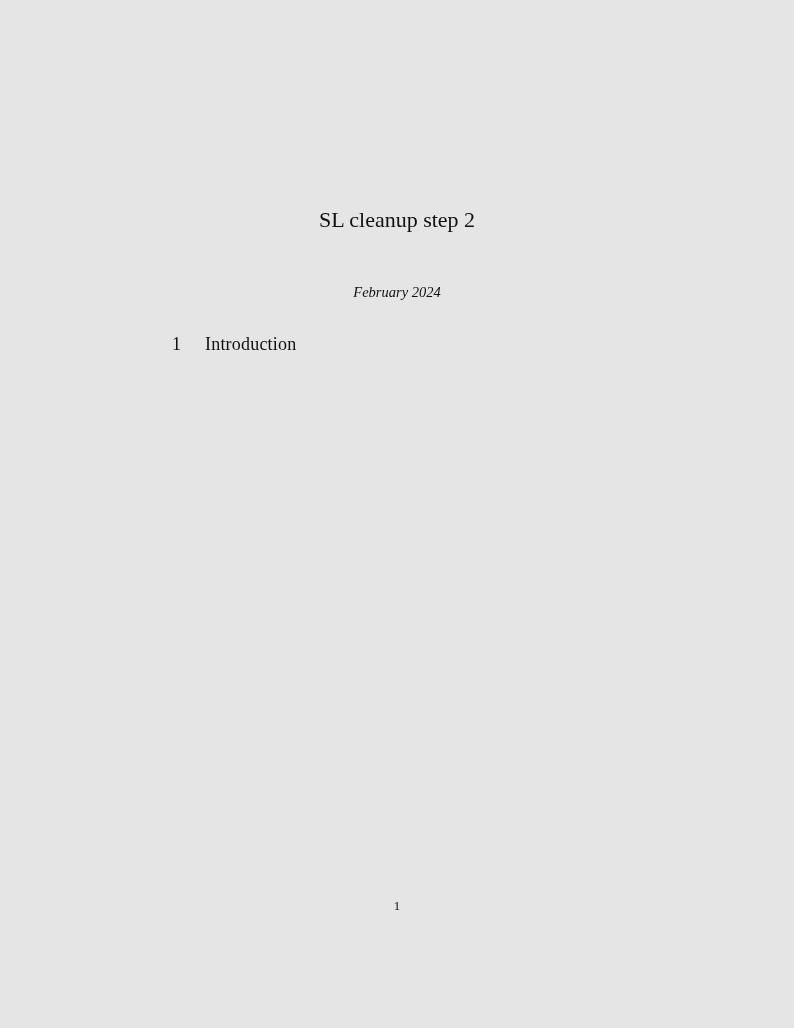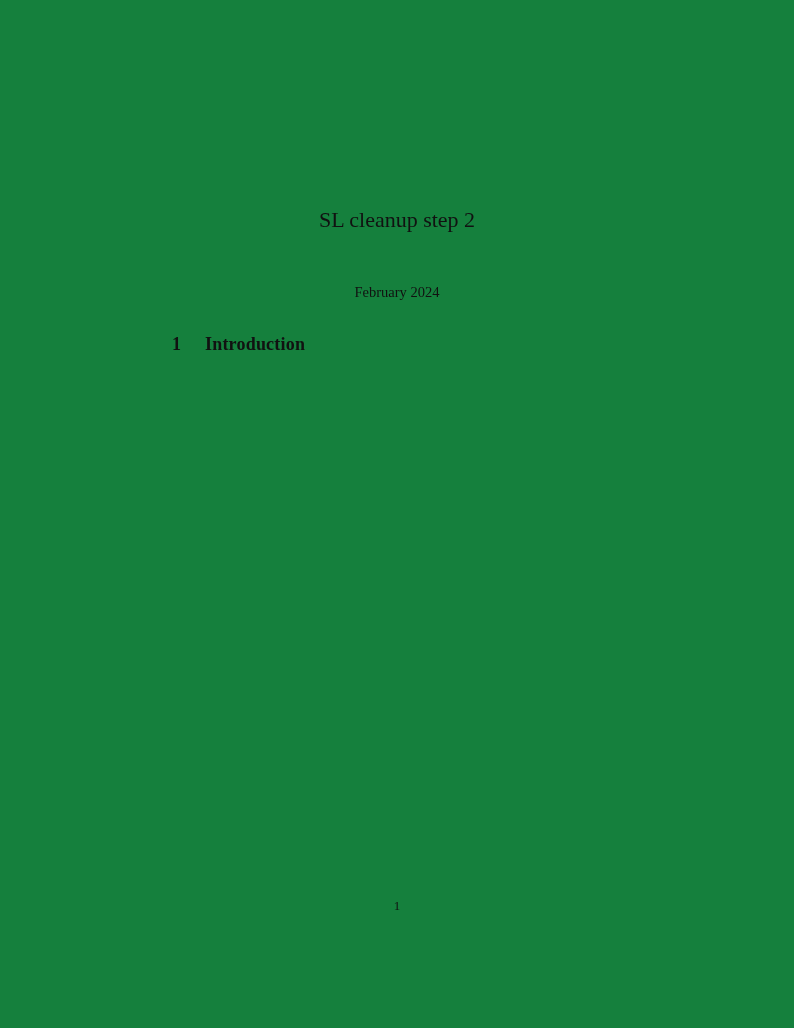--- a/index.html
+++ b/index.html
@@ -4,21 +4,21 @@
   <style>
     html, body {
       margin: 0;
       padding: 0;
       background: #ffffff;
     }
     .page {
       position: relative;
       width: 794px;
       height: 1028px;
-      background: #15803d;
+      background: #e5e5e5;
       font-family: "Liberation Serif", "DejaVu Serif", serif;
       color: #1a1a1a;
       overflow: hidden;
     }
     .doc-title {
       position: absolute;
       top: 206px;
       left: 0;
       width: 100%;
       margin: 0;
@@ -40,28 +40,29 @@
     }
     .doc-date {
       position: absolute;
       top: 283px;
       left: 0;
       width: 100%;
       text-align: center;
       font-size: 14.5px;
       line-height: 1.3;
       color: #111111;
+      font-style: italic;
     }
     .section-heading {
       position: absolute;
       top: 334px;
       left: 172px;
       margin: 0;
       font-size: 18px;
-      font-weight: 700;
+      font-weight: 400;
       line-height: 1.2;
       color: #111111;
       letter-spacing: 0.2px;
     }
     .sec-num {
       display: inline-block;
       width: 33px;
     }
     .page-number {
       position: absolute;

